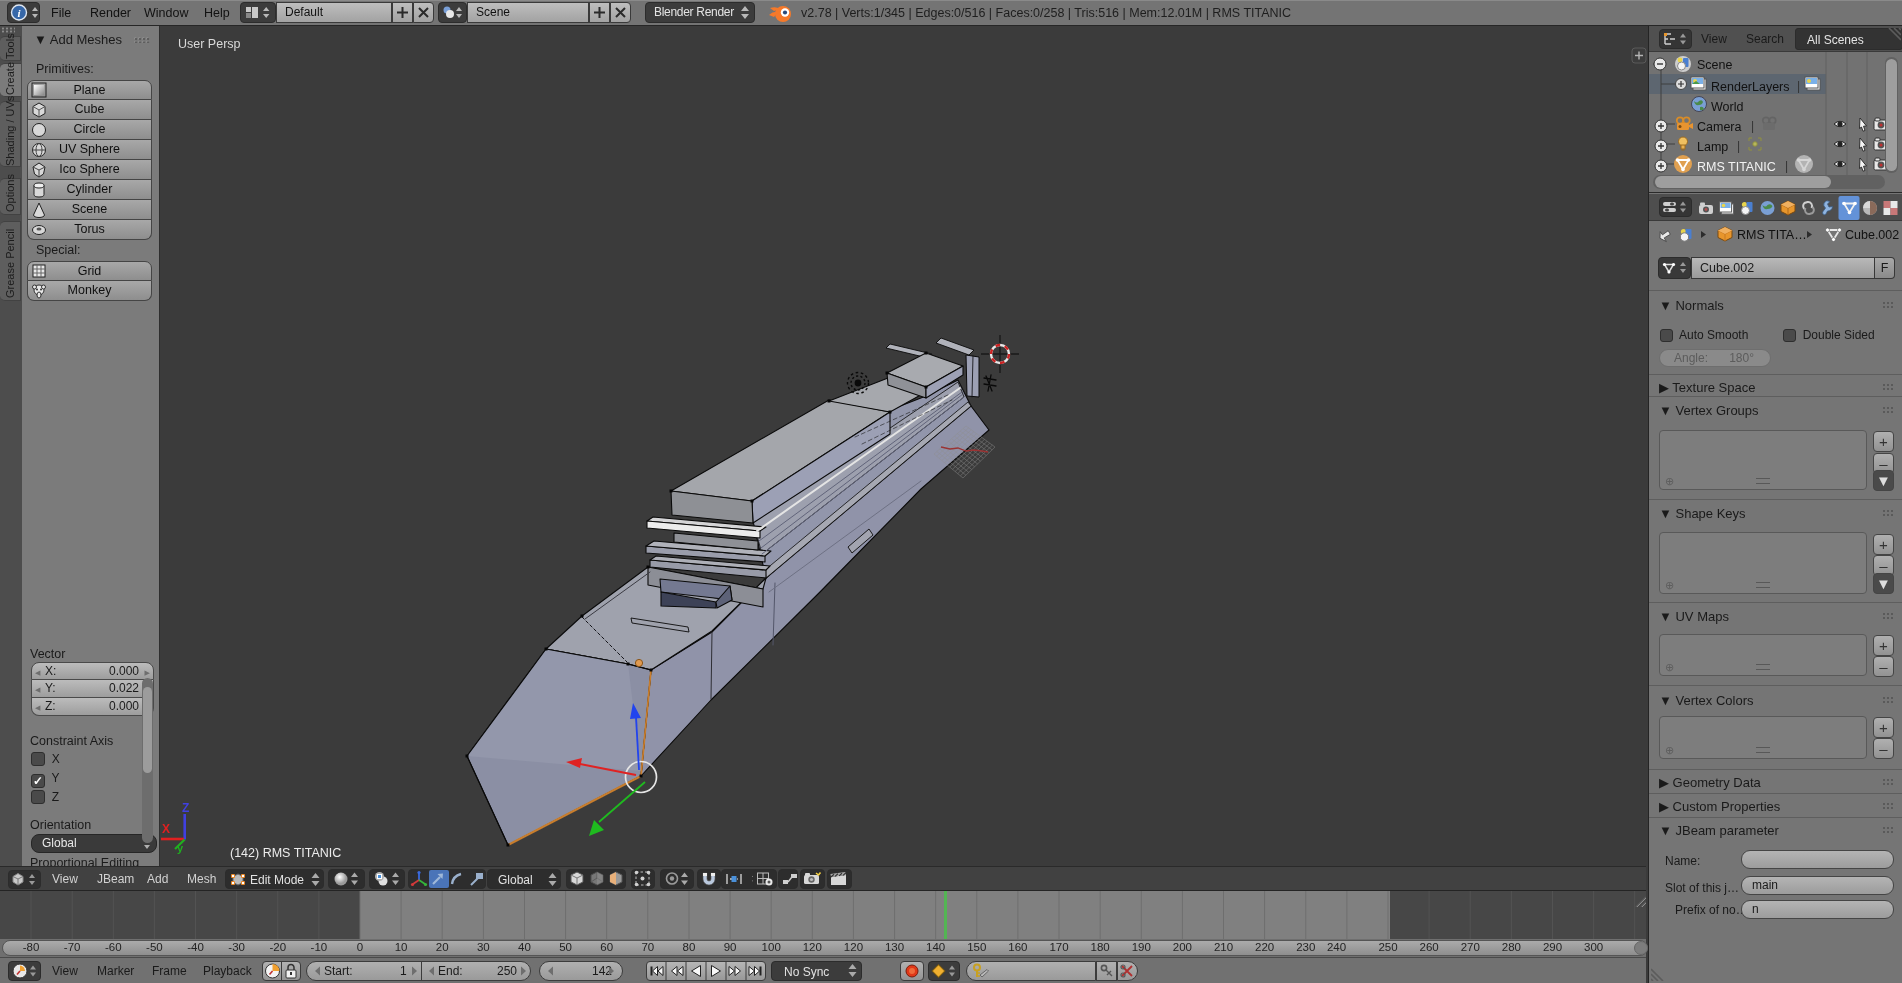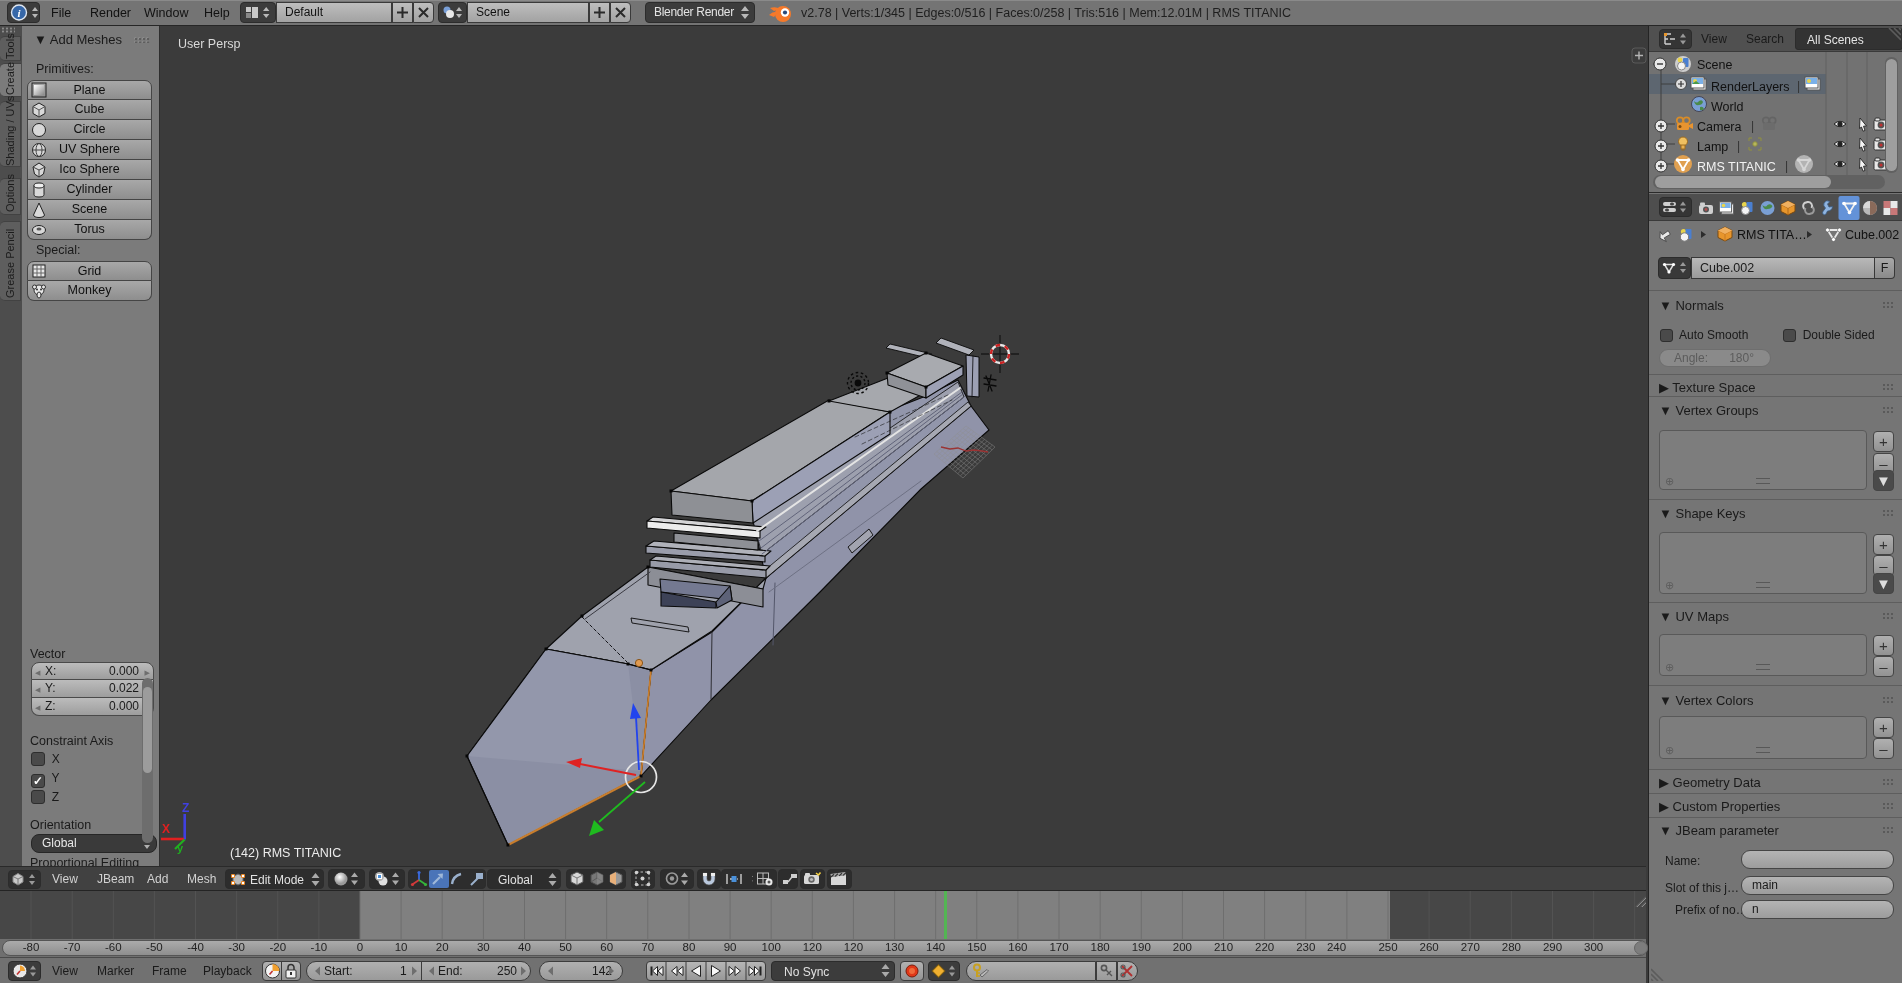--- a/index.html
+++ b/index.html
@@ -709,21 +709,21 @@
           <path d="M11.5 5.5 L6.5 10 L11.5 14.5 Z M17 5.5 L12 10 L17 14.5 Z"></path>
           <path d="M31 5.5 L25.5 10 L31 14.5 Z M37 5.5 L31.5 10 L37 14.5 Z"></path>
           <path d="M54.5 4.5 L45.5 10 L54.5 15.5 Z"></path>
           <path d="M65.5 4.5 L74.5 10 L65.5 15.5 Z"></path>
           <path d="M83 5.5 L88.5 10 L83 14.5 Z M89 5.5 L94.5 10 L89 14.5 Z"></path>
           <path d="M103 5.5 L108.5 10 L103 14.5 Z M108.5 5.5 L113.5 10 L108.5 14.5 Z"></path>
           <path d="M114.5 5.5 v9" stroke-width="2"></path>
         </g>
       </svg>
     </div>
-    <div class="darkbtn" style="left:771px;top:3px;width:124px;height:20px;color:#e2e2e2;">
+    <div class="darkbtn" style="left:771px;top:3px;width:91px;height:20px;color:#e2e2e2;">
       <span style="position:absolute;left:12px;top:3px;">No Sync</span>
       <svg width="9" height="18" style="position:absolute;right:4px;top:0;">
           <path d="M0.5 7 l4 -5 4 5 z M0.5 10 l4 5 4 -5 z" fill="#aaa"></path>
         </svg>
     </div>
     <div class="abs" style="left:900px;top:3px;width:24px;height:20px;background:linear-gradient(#b2b2b2,#949494);border:1px solid #3c3c3c;border-radius:4px;">
       <svg width="22" height="18">
           <circle cx="11" cy="9" r="6" fill="#e03818" stroke="#7a1d0c"></circle>
           <circle cx="11" cy="9" r="3" fill="#f06a3a"></circle>
         </svg>

